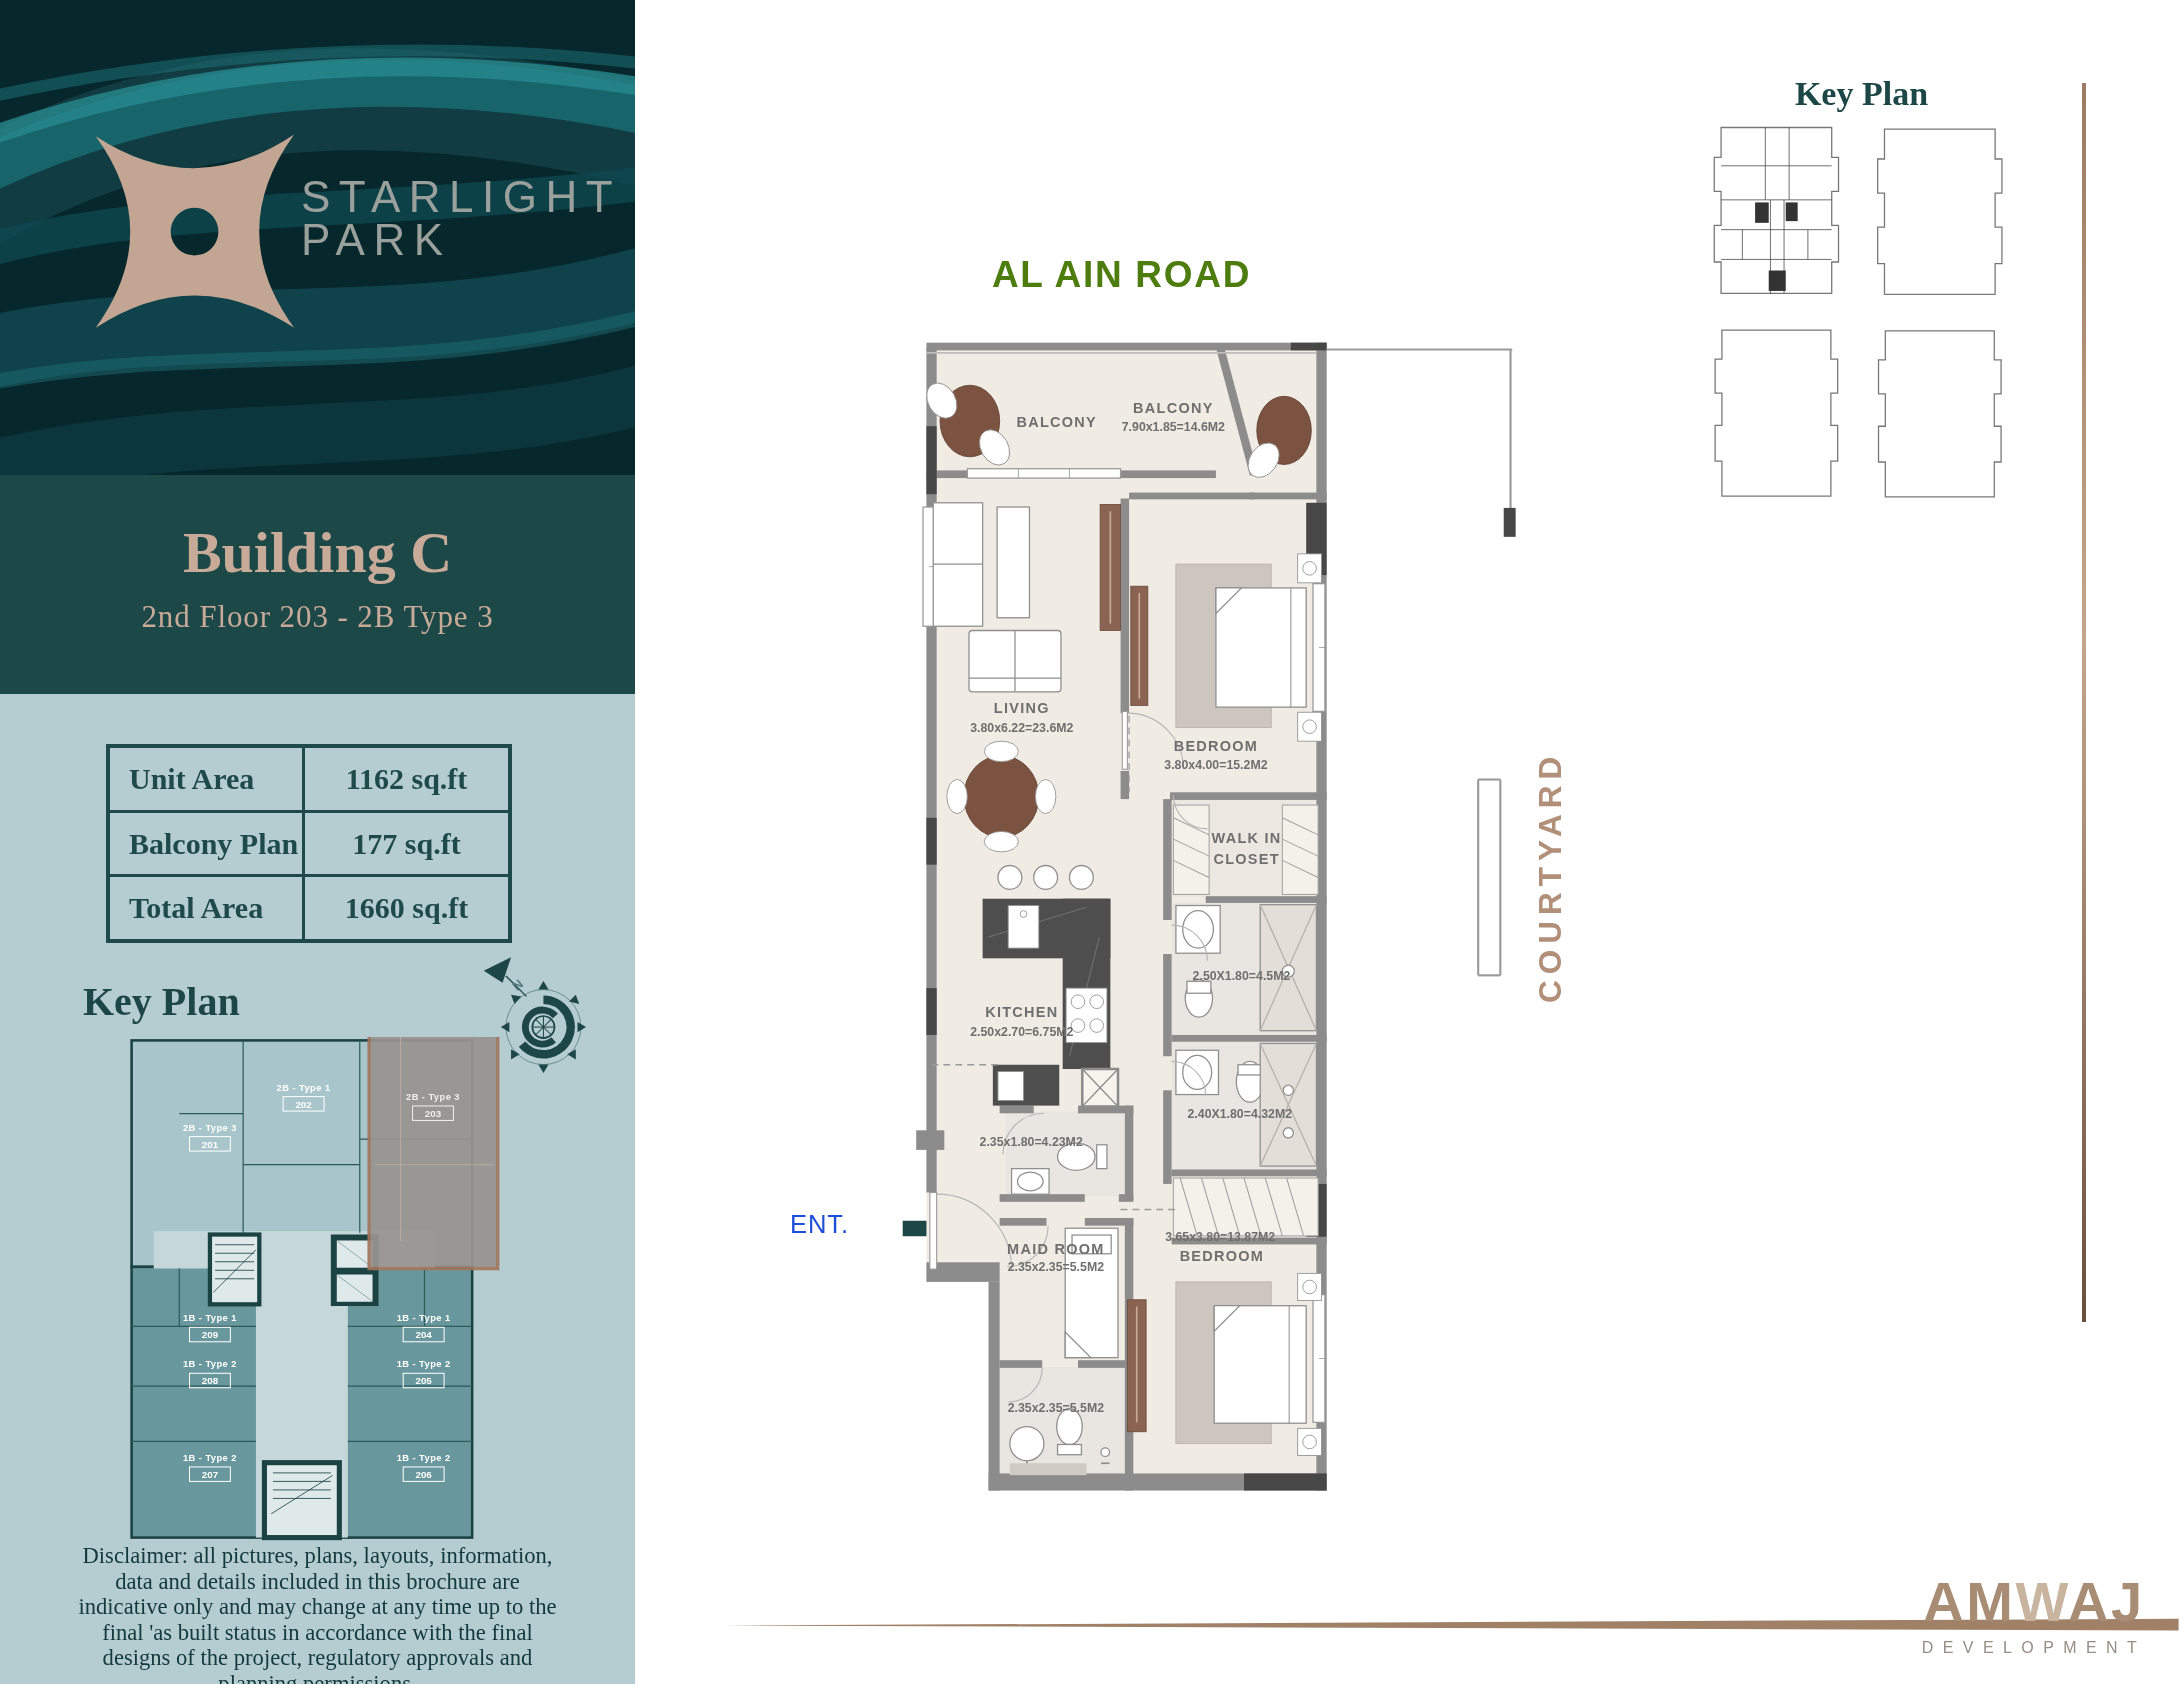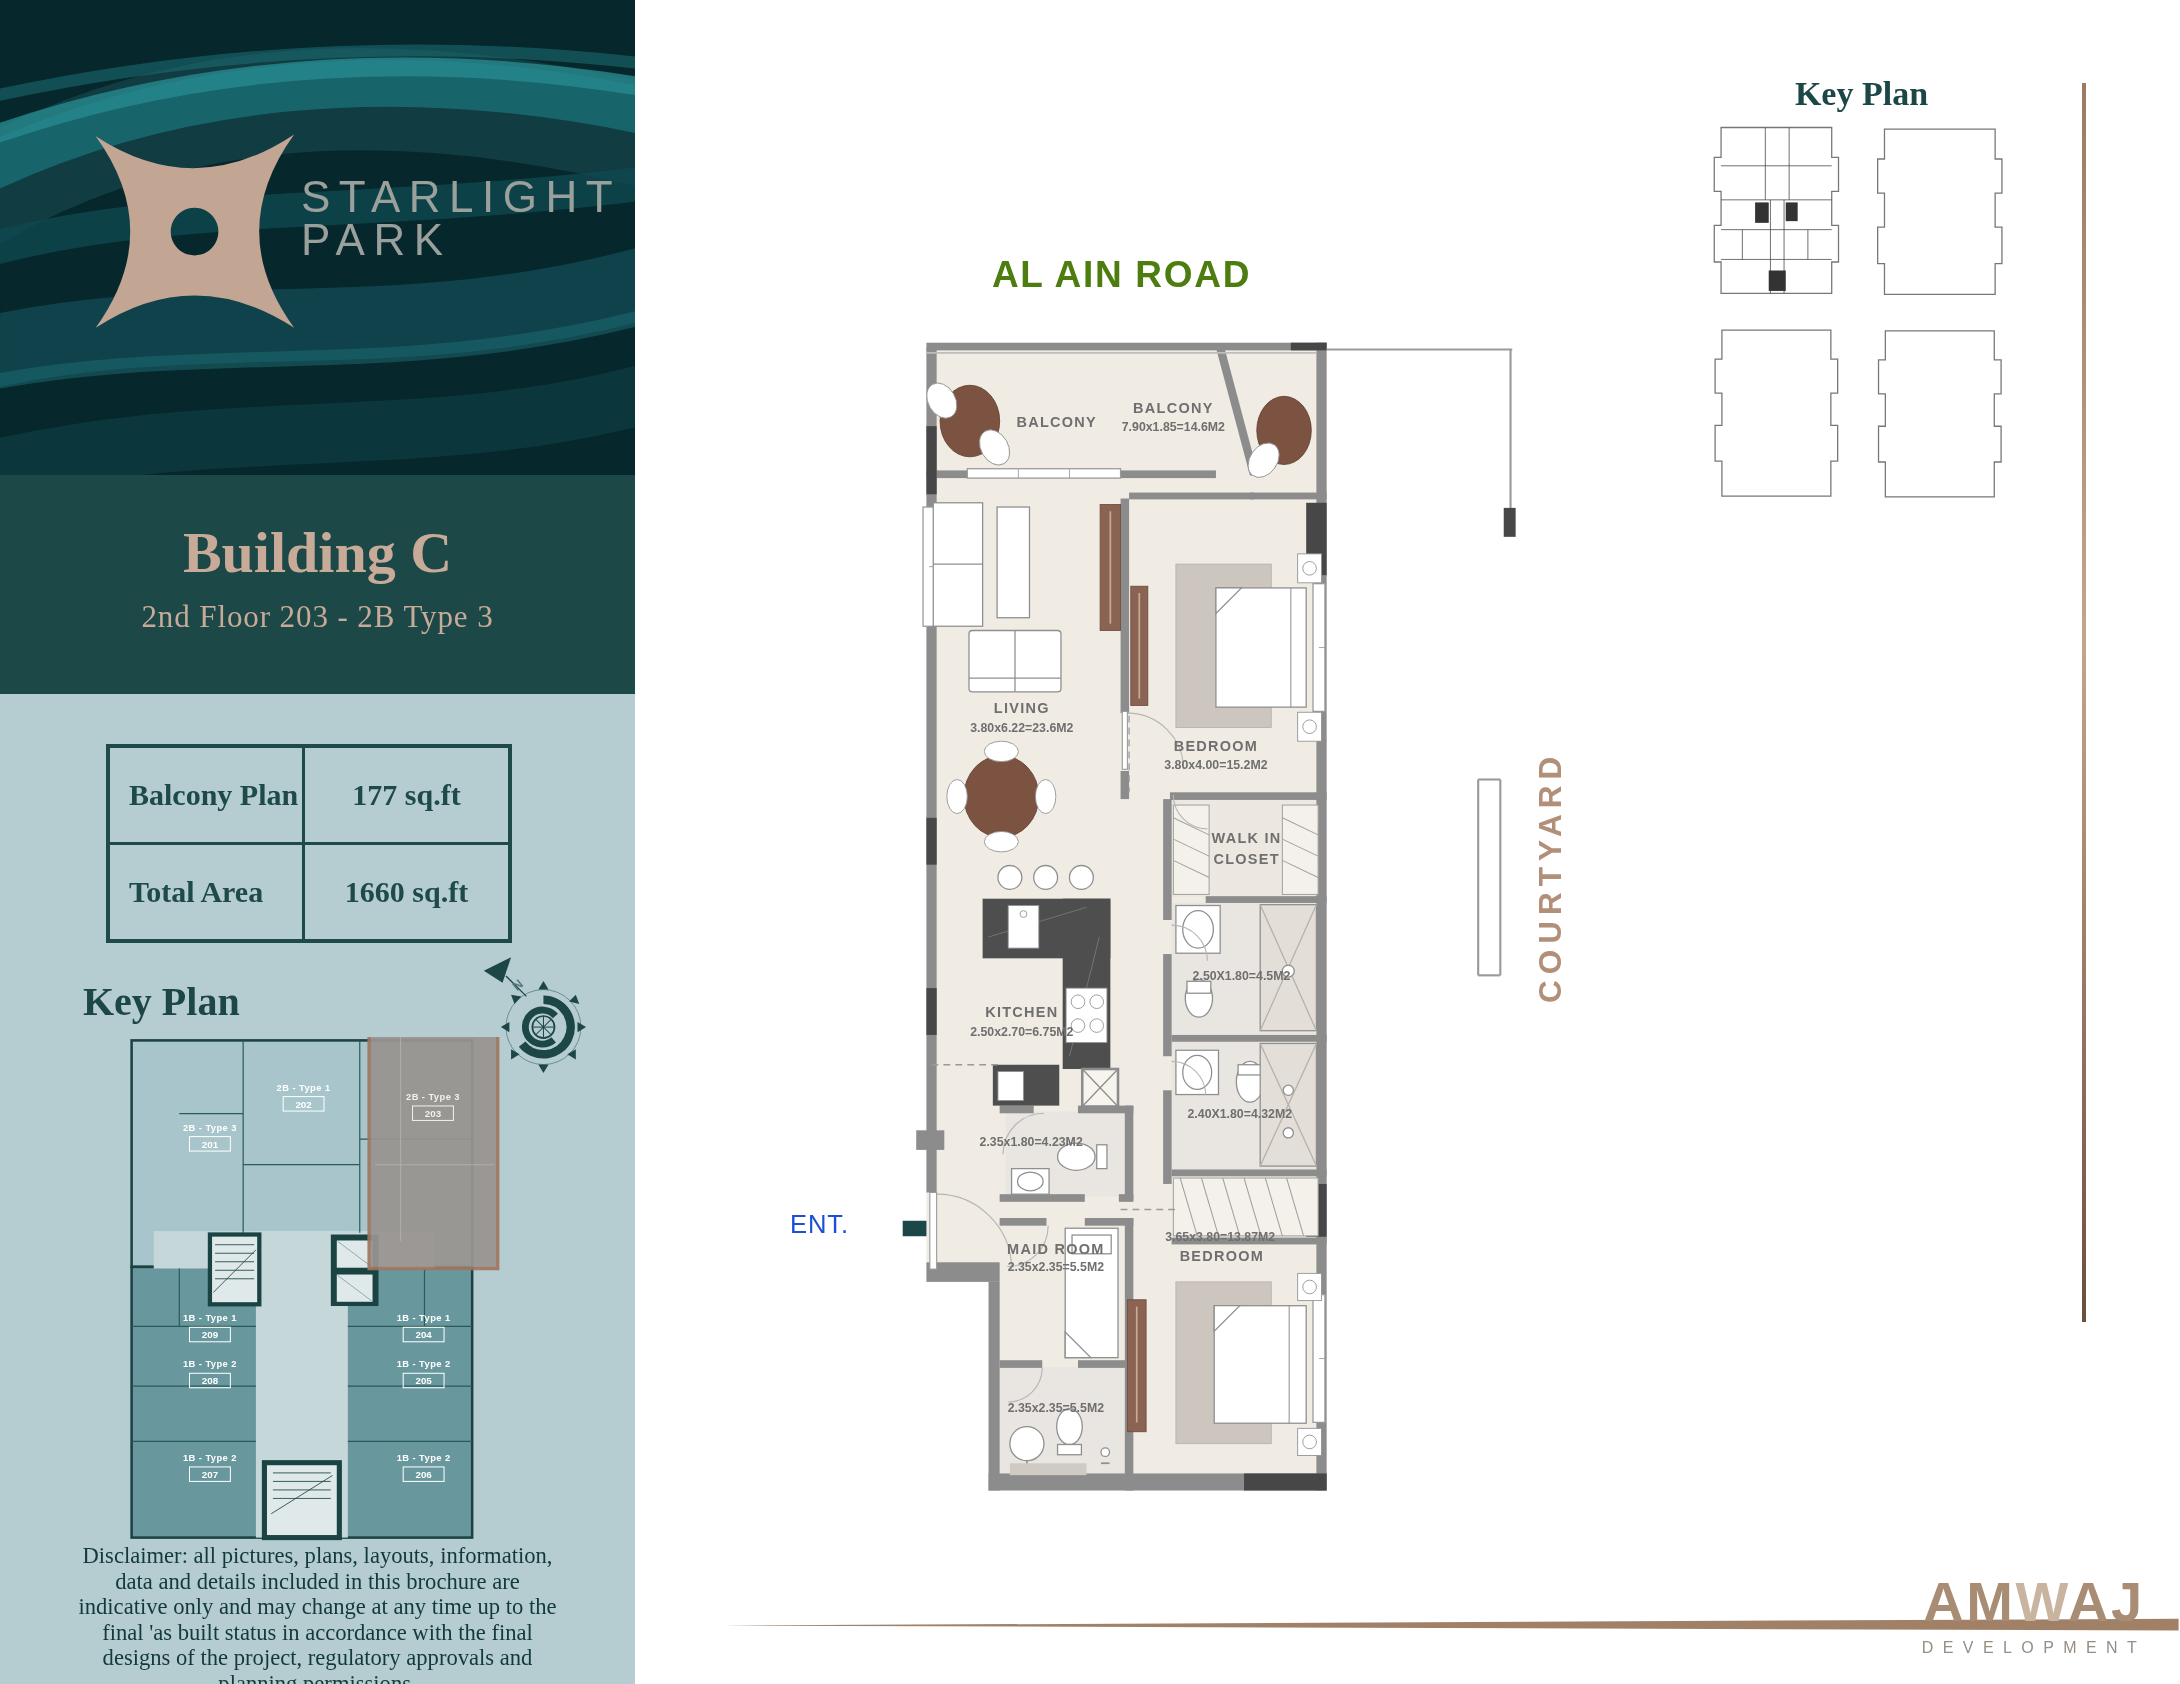--- a/index.html
+++ b/index.html
@@ -107,20 +107,24 @@
       <div>PARK</div>
     </div>
   </div>
 
   <div class="abs teal-panel">
     <div class="building-title">Building C</div>
     <div class="building-subtitle">2nd Floor 203 - 2B Type 3</div>
   </div>
 
   <div class="abs area-table">
+    <div class="area-row">
+      <div class="area-cell-label">Unit Area</div>
+      <div class="area-cell-value">1162 sq.ft</div>
+    </div>
     <div class="area-row">
       <div class="area-cell-label">Balcony Plan</div>
       <div class="area-cell-value">177 sq.ft</div>
     </div>
     <div class="area-row">
       <div class="area-cell-label">Total Area</div>
       <div class="area-cell-value">1660 sq.ft</div>
     </div>
   </div>
 

